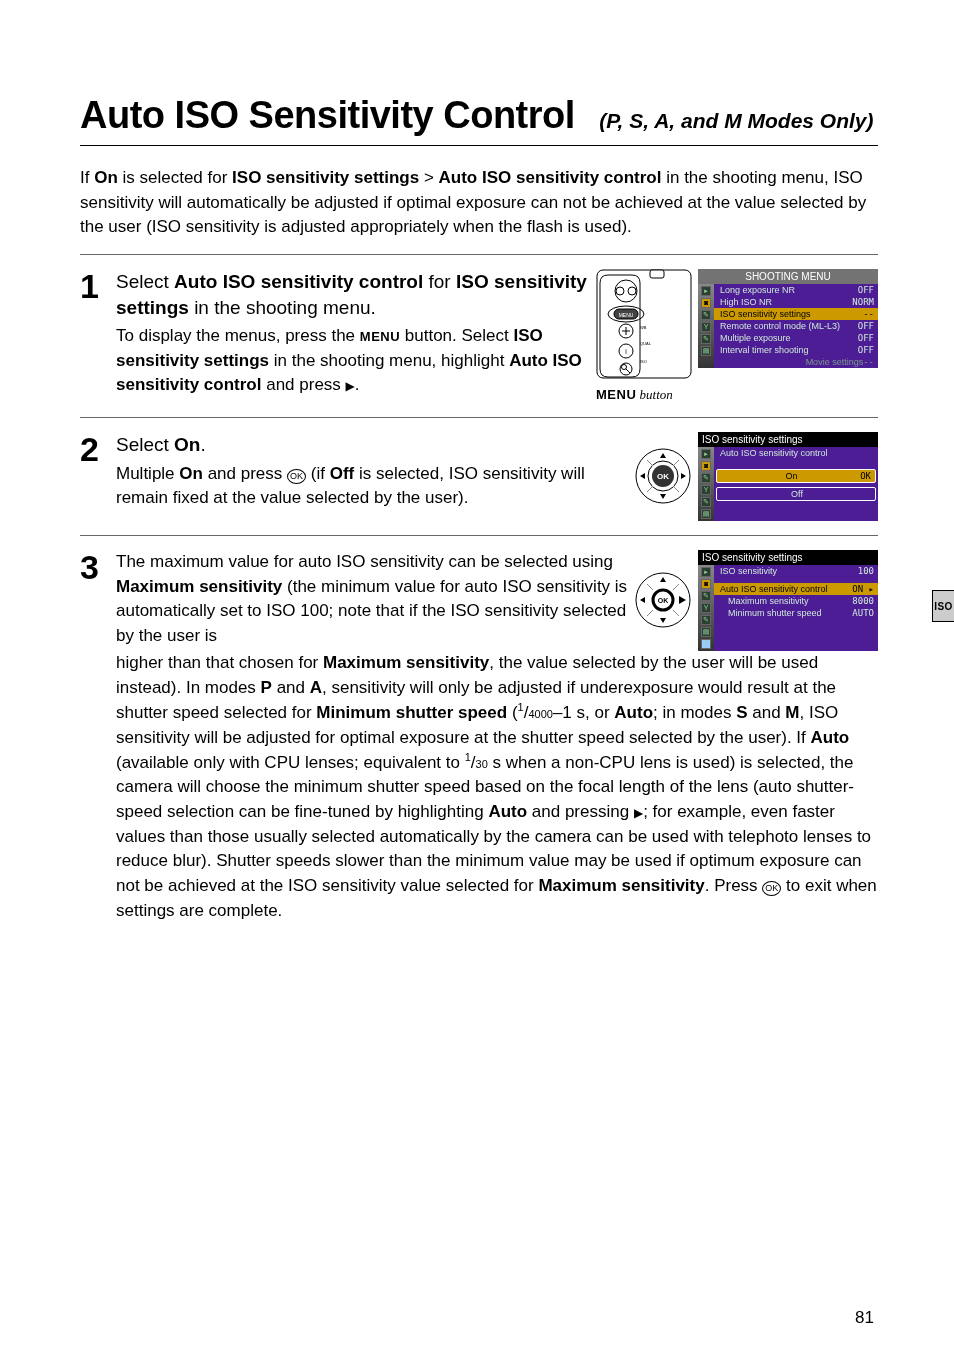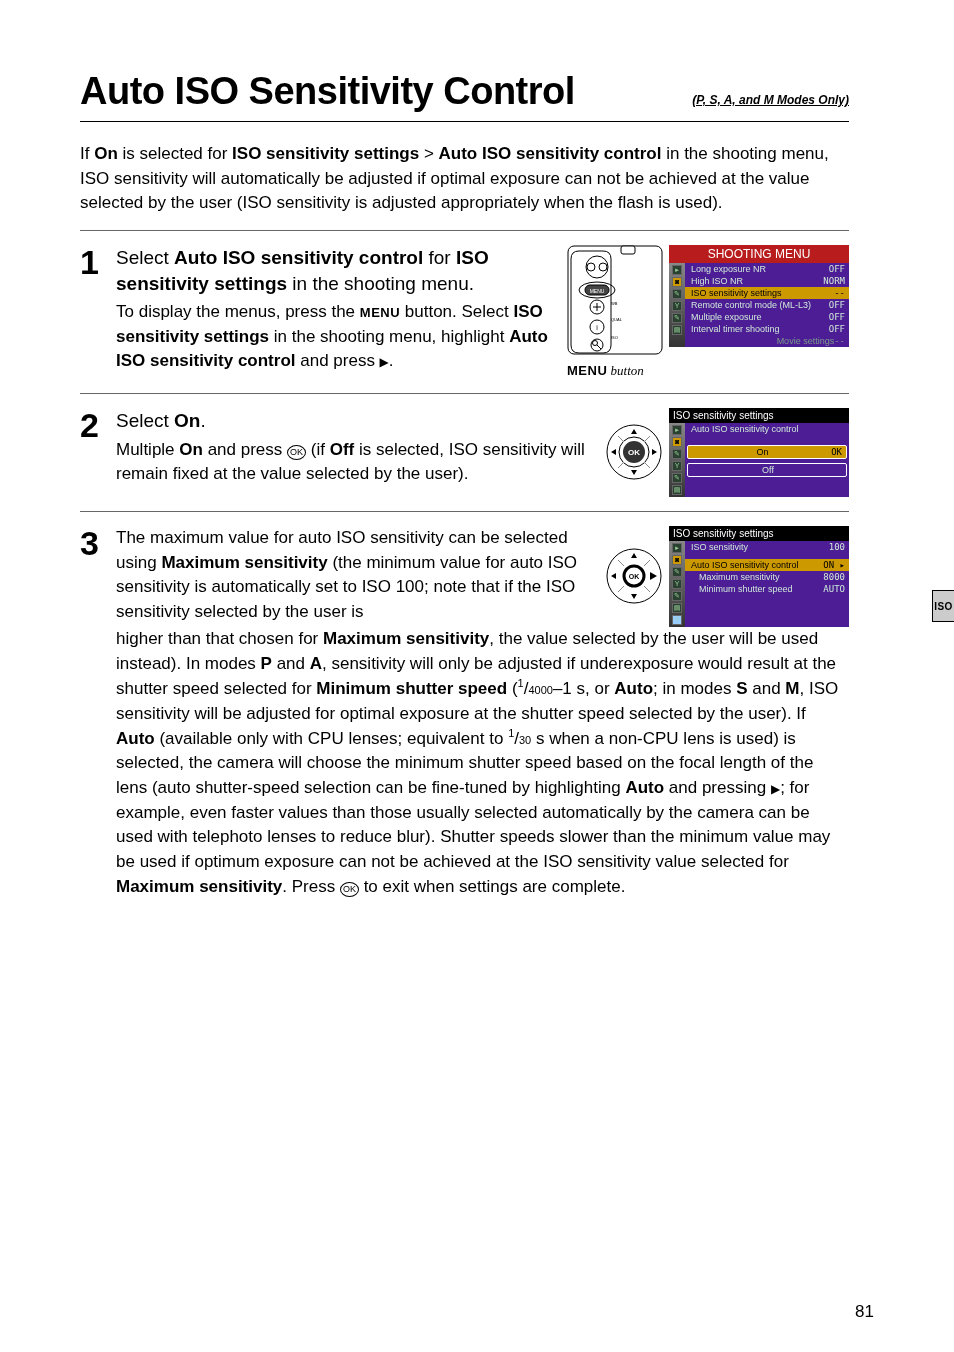--- a/index.html
+++ b/index.html
@@ -1,56 +1,56 @@
 <!DOCTYPE html>
 <html><head>
 <meta charset="utf-8">
 <style>
   * { box-sizing: border-box; margin: 0; padding: 0; }
   body { font-family: "Helvetica Neue", Arial, sans-serif; background: #fff; width: 954px; min-height: 1352px; position: relative; }
-  .page { padding: 70px 105px 50px 80px; position: relative; }
+  .page { padding: 70px 76px 50px 80px; position: relative; margin-top: 24px; }
   .title-row { display: flex; align-items: baseline; gap: 20px; margin-bottom: 8px; }
   .title { font-size: 38px; font-weight: 800; letter-spacing: -0.5px; }
-  .subtitle { font-size: 12px; font-weight: 700; font-style: italic; flex:1; text-align:right;text-decoration:underline; }
+  .subtitle { font-size: 21px; font-weight: 700; font-style: italic; flex:1; text-align:center; }
   .hr-top { border: none; border-top: 1px solid #000; margin-bottom: 20px; }
   .hr-block { border: none; border-top: 1px solid #666; margin: 14px 0 14px 0; }
   .intro { font-size: 17px; line-height: 1.45; margin-bottom: 14px; }
   .step { display: flex; gap: 14px; margin-top: 10px; }
   .step-num { font-size: 34px; font-weight: 700; line-height: 1; min-width: 22px; }
   .step-body { flex: 1; }
   .step-body-flex { display:flex; }
   .step-text-col { flex: 1; }
   .step-heading { font-size: 19px; font-weight: 500; line-height: 1.35; margin-bottom: 4px; }
   .step-heading b { font-weight: 800; }
   .step-para { font-size: 17px; line-height: 1.45; }
   .step-para b, .intro b, .long-para b { font-weight: 800; }
   .fr-sup { font-size: 11px; vertical-align: super; }
   .fr-sub { font-size: 11px; }
   .menu-label { font-size: 13px; font-family: Georgia, serif; font-style: italic; margin-top: 2px;}
   .menu-label .g { font-family: Arial; font-style: normal; font-weight:700; letter-spacing:0.5px; }
   .right-col { display: flex; flex-direction: column; gap: 6px; }
   .btn-phot { display:flex; gap:6px; align-items:flex-start; }
   .dial-svg { flex-shrink:0; }
   .screenshot { width: 180px; }
-  .scr-hdr { background:#b91c1c; color:#fff; font-size:12px; text-align:center; padding:2px 0; }
+  .scr-hdr { background:#737373; color:#fff; font-size:10px; text-align:center; padding:2px 0; }
   .scr-row { display:flex; }
   .scr-icons { width:16px; background:linear-gradient(#888,#333); display:flex; flex-direction:column; align-items:center; gap:2px; padding:2px 0; }
   .scr-icon { width:10px; height:10px; background:#2a4030; border:1px solid #666; font-size:7px; color:#9c9; line-height:8px; text-align:center;}
   .scr-icon.hl { background:#c90; color:#000; }
   .scr-icon.q { background:#9cf; }
   .scr-body { flex:1; background:#4c1d95; color:#cfe8d8; font-size:9px; }
   .scr-item { display:flex; justify-content:space-between; padding:1px 4px 1px 6px; }
   .scr-item.sel { background:#c90; color:#000; }
   .scr-item.gray { color:#7a9a8a;justify-content:flex-end; }
   .scr-item.box { border:1px solid #fff; margin:0 2px; border-radius:2px;}
   .scr-val { font-family: monospace; font-size:9px; }
   .scr-title { background:#000; color:#fff; font-size:10px; padding:2px 4px; }
   .scr-item.indent { padding-left: 14px; }
   .tab { position:absolute; right:0; top:590px; width:22px; height:32px; background:#ccc; border:1px solid #000; border-right:none; font-size:10px; font-weight:700; display:flex; align-items:center; justify-content:center; font-family:Arial; letter-spacing:0.5px; }
-  .pagenum { position:absolute; right:80px; bottom:30px; font-size:17px; }
+  .pagenum { position:absolute; right:80px; bottom:24px; font-size:17px; }
   .ok-badge{ display:inline-block; border:1px solid #000; border-radius:50%; font-size:9px; padding:0 2px; font-family:Arial;}
   .long-para { font-size:17px; line-height:1.45; margin-top:0; }
   .glyph-menu { font-family: Arial; font-weight:700; font-size:13px; letter-spacing:0.5px;}
   .tri { font-size: 12px;}
 </style>
 </head>
 <body>
 
 <div class="tab">ISO</div>
 

